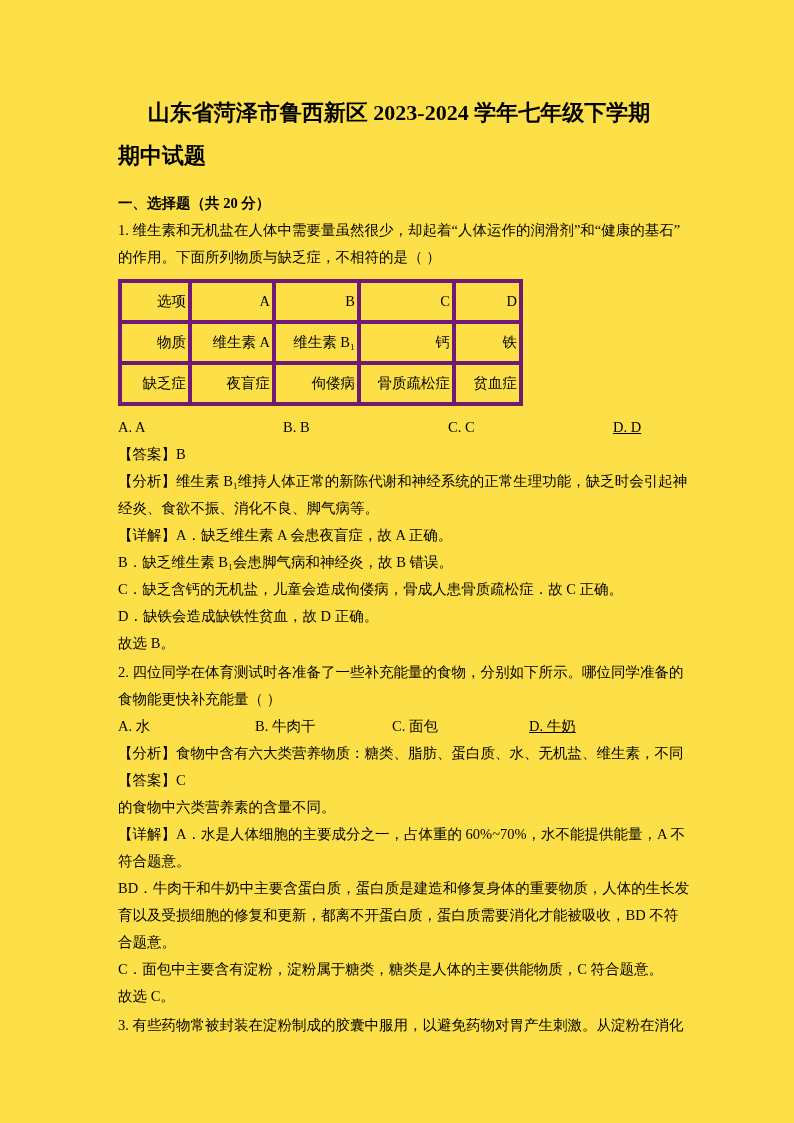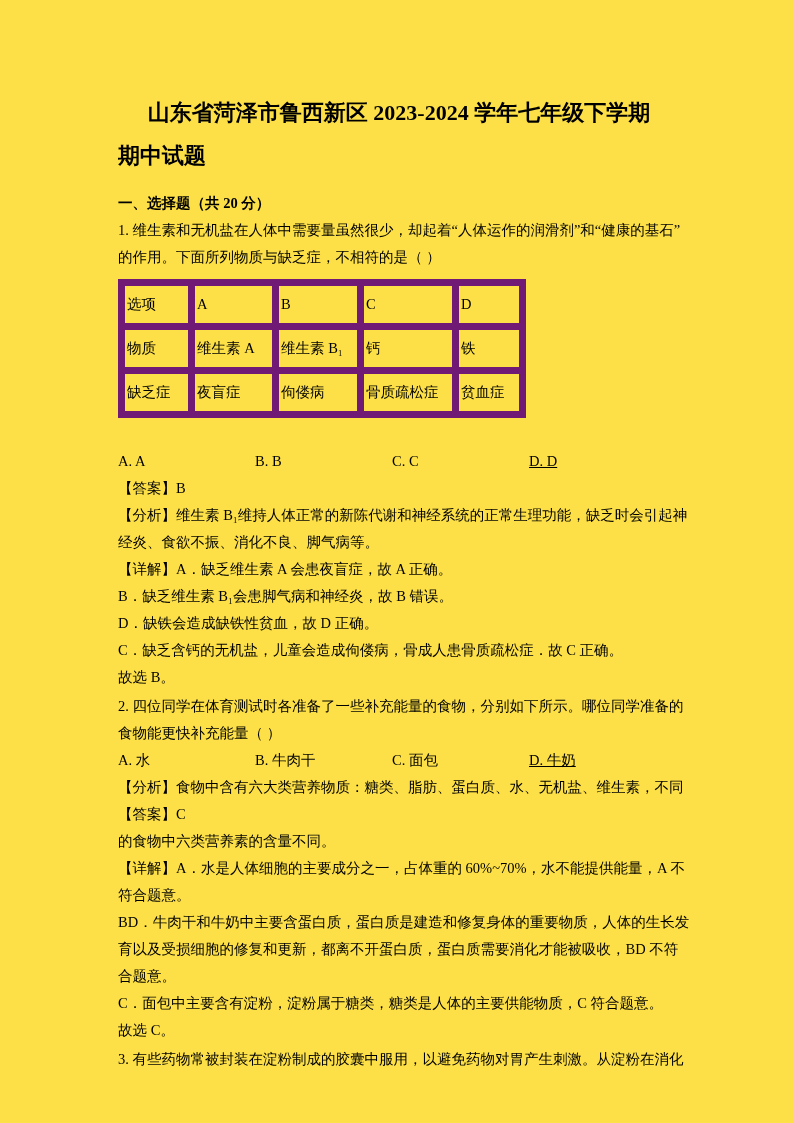--- a/index.html
+++ b/index.html
@@ -36,34 +36,34 @@
   .line {
     font-size:14.5px; line-height:27px;
     white-space:nowrap;
   }
   .qtable {
     border-collapse:collapse;
     margin-top:8px;
     table-layout:fixed;
   }
   .qtable td {
-    border:7px solid #701a75;
-    text-align:left; vertical-align:middle;
+    border:4px solid #701a75;
+    text-align:right; vertical-align:middle;
     font-size:14.5px;
     height:37px; padding:0 2px;
     white-space:nowrap; overflow:hidden;
   }
   .options-row { display:flex; }
   .options-row .opt {
     display:inline-block; width:137px;
     font-size:14.5px; line-height:27px;
     white-space:nowrap; flex:0 0 auto;
   }
   .options-row .opt:last-child { width:auto;text-decoration:underline; }
-  .mt14 { margin-top:30px; }
+  .mt14 { margin-top:8px;gap:28px; }
   .mt2  { margin-top:2px; }
 </style>
 </head>
 <body>
 
 <div class="page">
   <div class="content">
 
     <div class="doc-title1">山东省菏泽市鲁西新区 2023-2024 学年七年级下学期</div>
     <div class="doc-title2">期中试题</div>
@@ -111,22 +111,22 @@
       <span class="opt">B. B</span>
       <span class="opt">C. C</span>
       <span class="opt">D. D</span>
     </div>
 
     <div class="line">【答案】B</div>
     <div class="line">【分析】维生素 B₁维持人体正常的新陈代谢和神经系统的正常生理功能，缺乏时会引起神</div>
     <div class="line">经炎、食欲不振、消化不良、脚气病等。</div>
     <div class="line">【详解】A．缺乏维生素 A 会患夜盲症，故 A 正确。</div>
     <div class="line">B．缺乏维生素 B₁会患脚气病和神经炎，故 B 错误。</div>
+    <div class="line">C．缺乏含钙的无机盐，儿童会造成佝偻病，骨成人患骨质疏松症．故 C 正确。</div>
     <div class="line">D．缺铁会造成缺铁性贫血，故 D 正确。</div>
-    <div class="line">C．缺乏含钙的无机盐，儿童会造成佝偻病，骨成人患骨质疏松症．故 C 正确。</div>
     <div class="line">故选 B。</div>
 
     <div class="line mt2">2. 四位同学在体育测试时各准备了一些补充能量的食物，分别如下所示。哪位同学准备的</div>
     <div class="line">食物能更快补充能量（      ）</div>
 
     <div class="options-row">
       <span class="opt">A. 水</span>
       <span class="opt">B. 牛肉干</span>
       <span class="opt">C. 面包</span>
       <span class="opt">D. 牛奶</span>

